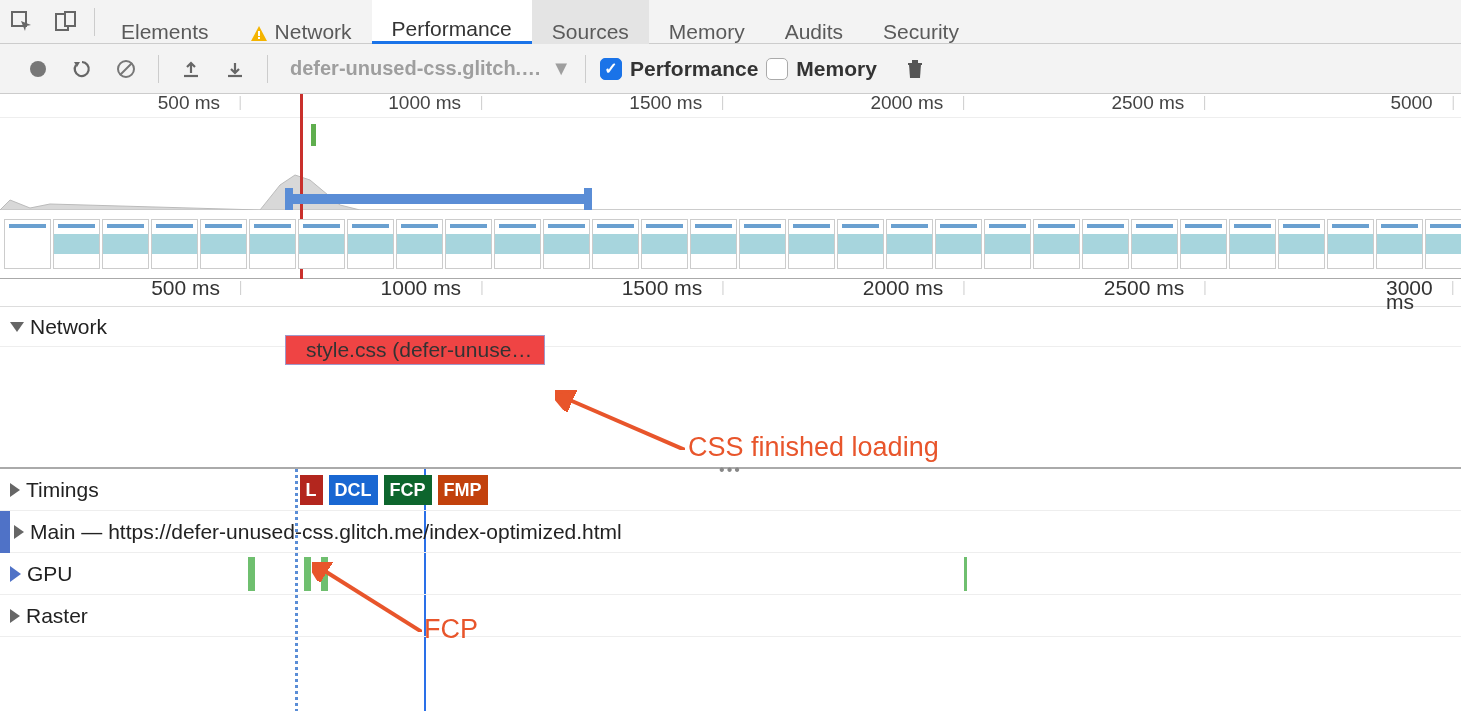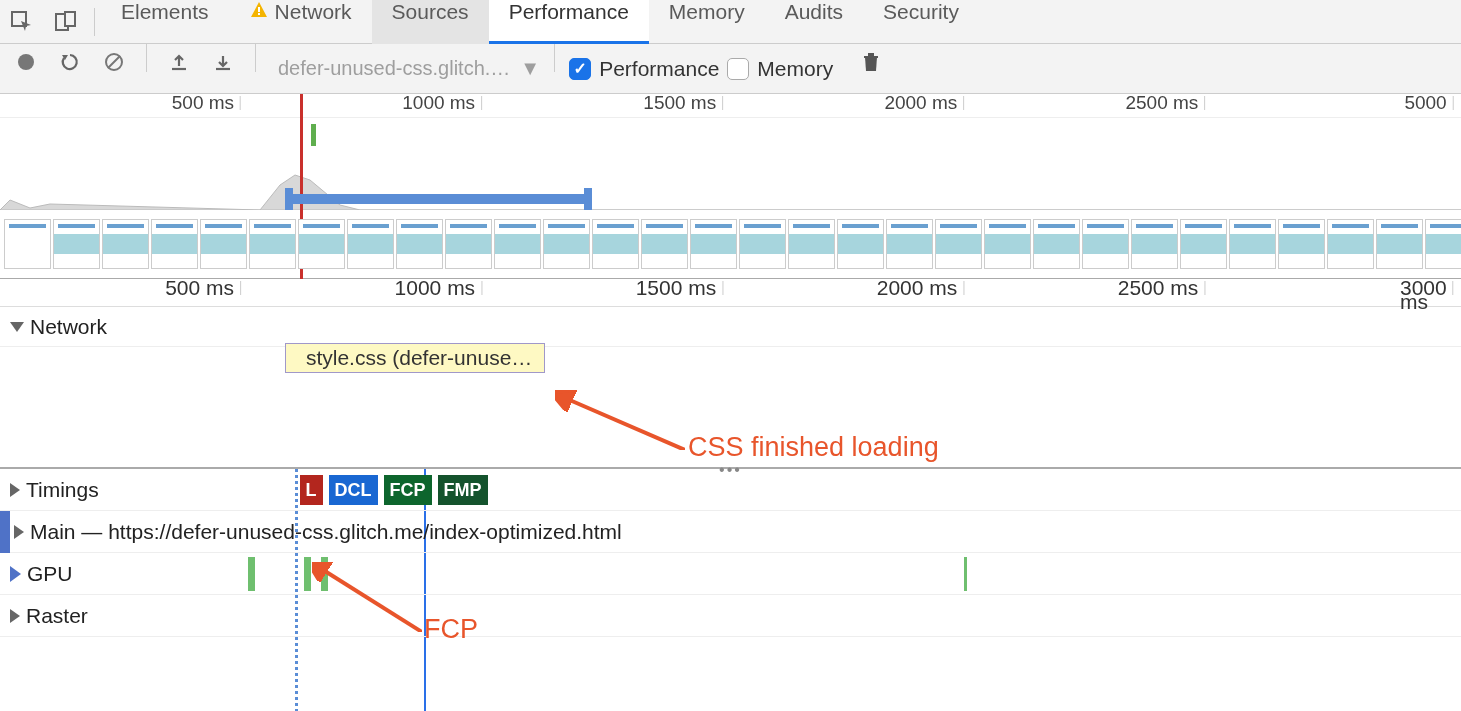--- a/index.html
+++ b/index.html
@@ -29,41 +29,43 @@
   height: 44px;
   display: flex;
   align-items: center;
   justify-content: center;
   cursor: pointer;
 }
 .tab {
   padding: 0 20px;
   height: 44px;
   display: flex;
-  align-items: flex-start;
+  align-items: flex-end;
   cursor: pointer;
   gap: 6px;
   color: #5a5a5a;
 }
 .tab.active {
   background: #fff;
   color: #333;
   border-bottom: 3px solid #1a73e8;
 }
 
 
 .toolbar {
   display: flex;
+  align-items: center;
   height: 50px;
   border-bottom: 1px solid #ccc;
   background: #f3f3f3;
   font-size: 21px;
   color: #555;
   gap: 8px;
-  padding: 0 8px;
+  padding: 0 20px;
+  font-weight: bold;
 }
 .toolbar .tb-icon {
   width: 36px;
   height: 36px;
   display: flex;
   align-items: center;
   justify-content: center;
   cursor: pointer;
 }
 .vdiv {
@@ -120,21 +122,21 @@
   position: relative;
   height: 24px;
   border-bottom: 1px solid #eee;
   font-size: 19px;
   color: #444;
 }
 .tick {
   position: absolute;
   top: 2px;
   transform: translateX(-100%);
-  padding-right: 6px;
+  padding-right: 20px;
   border-right: 1px solid #ccc;
   height: 14px;
   line-height: 14px;
 }
 .overview-body {
   position: absolute;
   top: 24px; left: 0; right: 0; height: 100px;
   background: #fff;
 }
 .overview-activity {
@@ -228,24 +230,24 @@
 .tri.down {
   border-width: 10px 7px 0 7px;
   border-color: #666 transparent transparent transparent;
 }
 .tri.right {
   border-width: 7px 0 7px 10px;
   border-color: transparent transparent transparent #666;
 }
 .network-block {
   position: absolute;
-  top: 36px;
+  top: 28px;
   height: 30px;
   border: 1px solid #a098c9;
-  background: #fef9c3;
+  background: #ef4444;
   display: flex;
   align-items: center;
   font-size: 21px;
   color: #333;
   padding-left: 20px;
   overflow: hidden;
   white-space: nowrap;
 }
 .network-left-marker {
   position: absolute;
@@ -281,21 +283,21 @@
   display: inline-flex;
   align-items: center;
   padding: 0 6px;
   color: #fff;
   font-size: 18px;
   font-weight: 600;
 }
 .badge.L { background: #b3261e; }
 .badge.DCL { background: #1967d2; }
 .badge.FCP { background: #0d652d; }
-.badge.FMP { background: #14532d; }
+.badge.FMP { background: #c2410c; }
 
 .dashed-line {
   position: absolute;
   top: 0; bottom: 0;
   width: 0;
   border-left: 3px dotted #5a8dd6;
 }
 .solid-blue-line {
   position: absolute;
   top: 0; bottom: 0;
@@ -353,25 +355,25 @@
       <span>Elements</span>
     </div>
   <div class="tab">
     <svg width="20" height="20" viewBox="0 0 20 20">
         <path d="M10 2 L18 17 L2 17 Z" fill="#f4b400"></path>
         <rect x="9" y="7" width="2" height="5" fill="#fff"></rect>
         <rect x="9" y="13" width="2" height="2" fill="#fff"></rect>
       </svg>
     <span>Network</span>
   </div>
+  <div class="tab active">
+      <span>Performance</span>
+    </div>
   <div class="tab" style="background:#e4e4e4;">
       <span>Sources</span>
-    </div>
-  <div class="tab active">
-      <span>Performance</span>
     </div>
   <div class="tab">
       <span>Memory</span>
     </div>
   <div class="tab">
       <span>Audits</span>
     </div>
   <div class="tab">
       <span>Security</span>
     </div>

